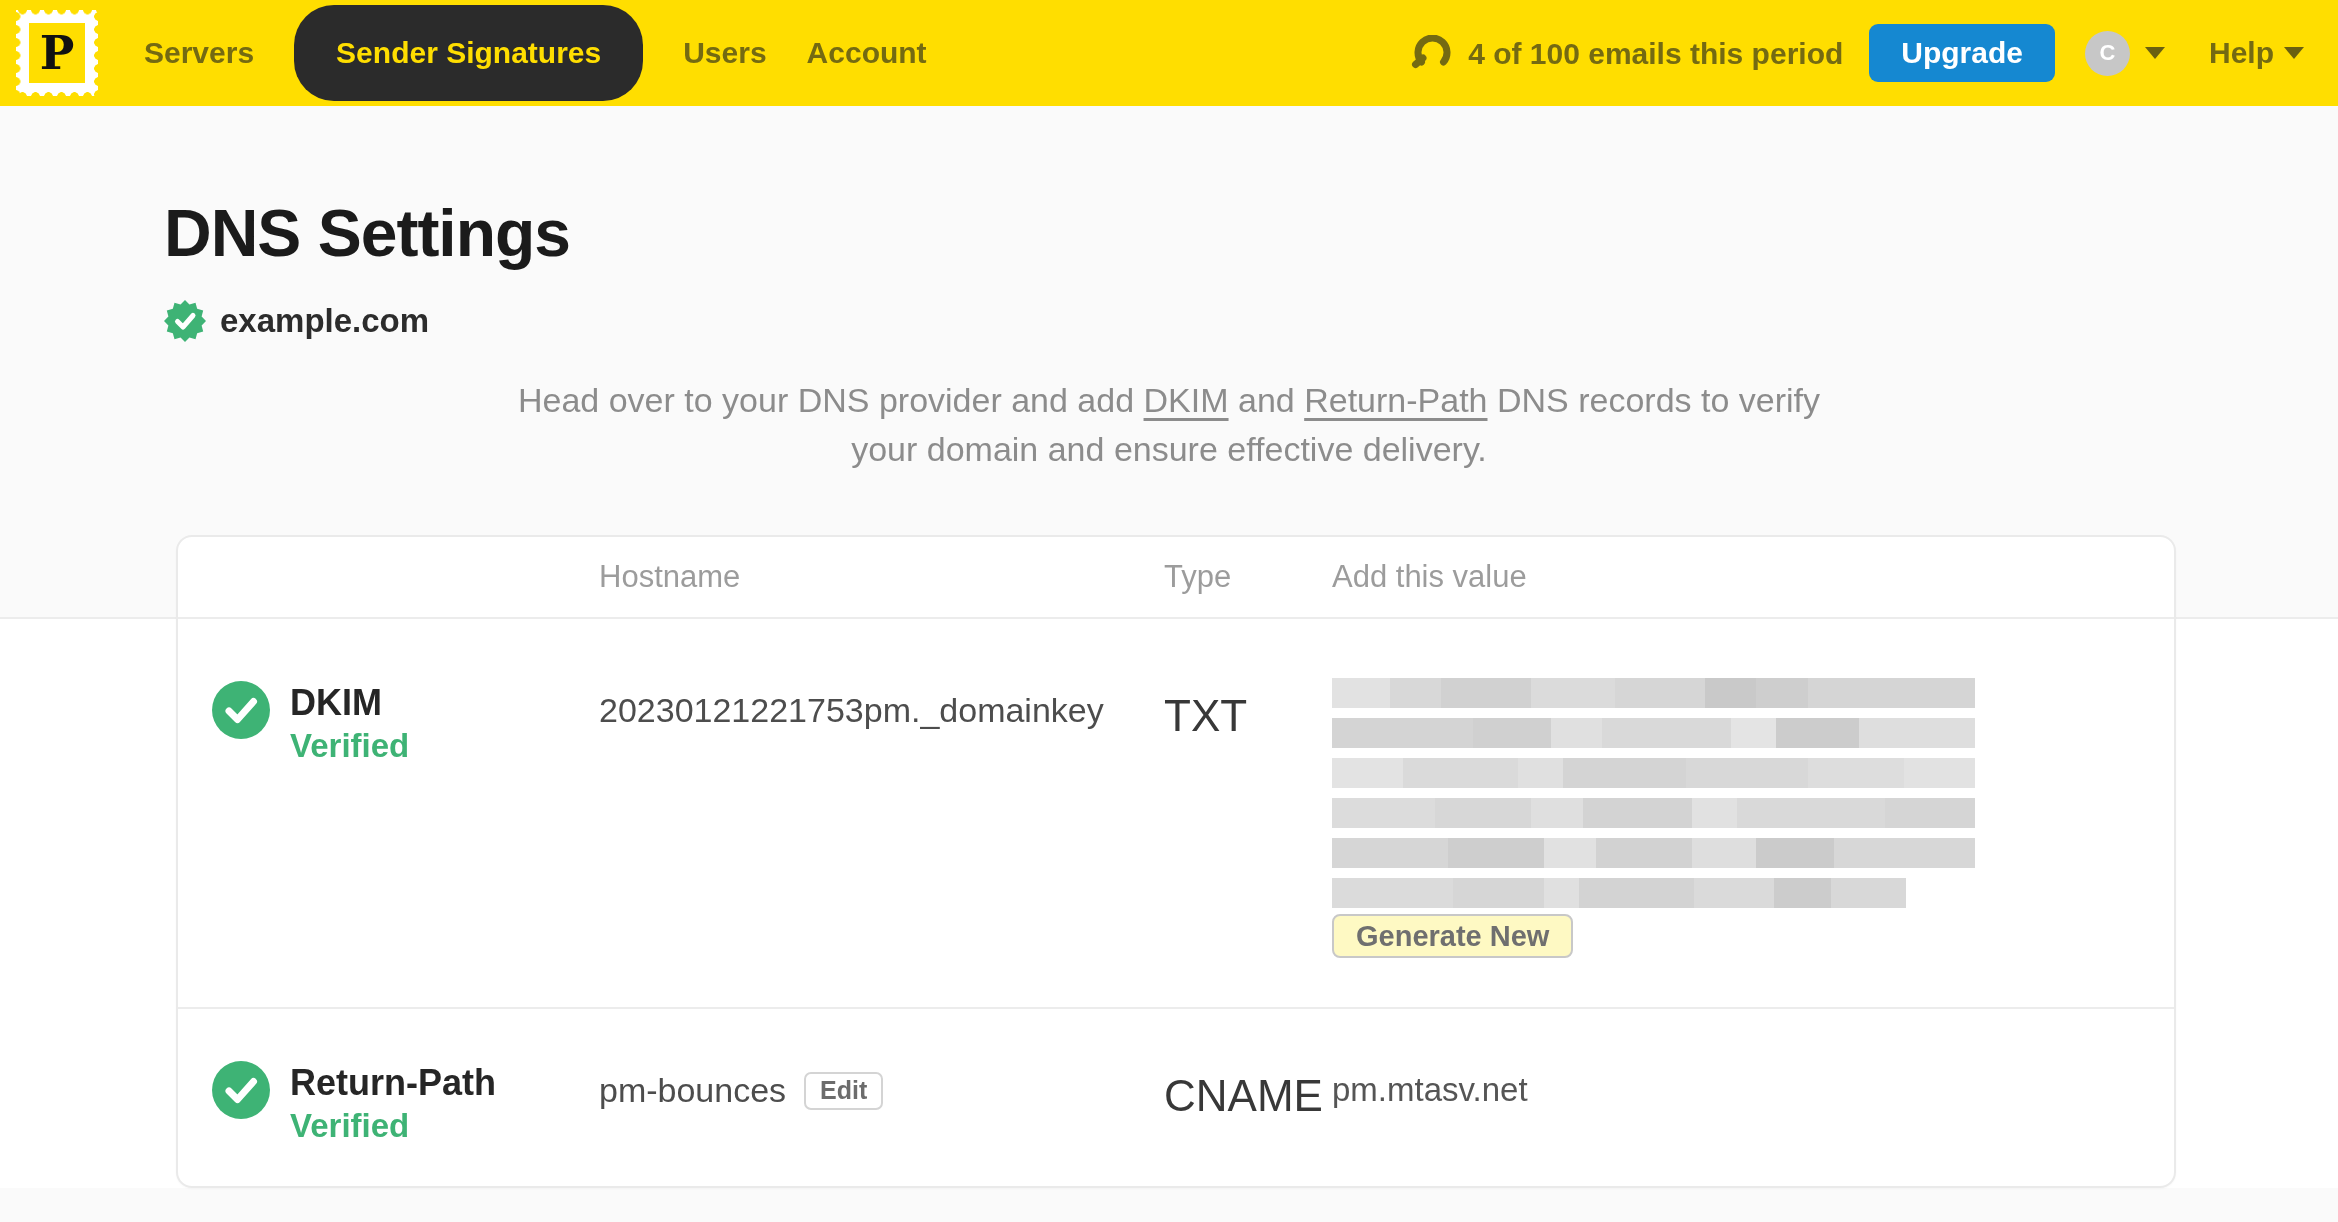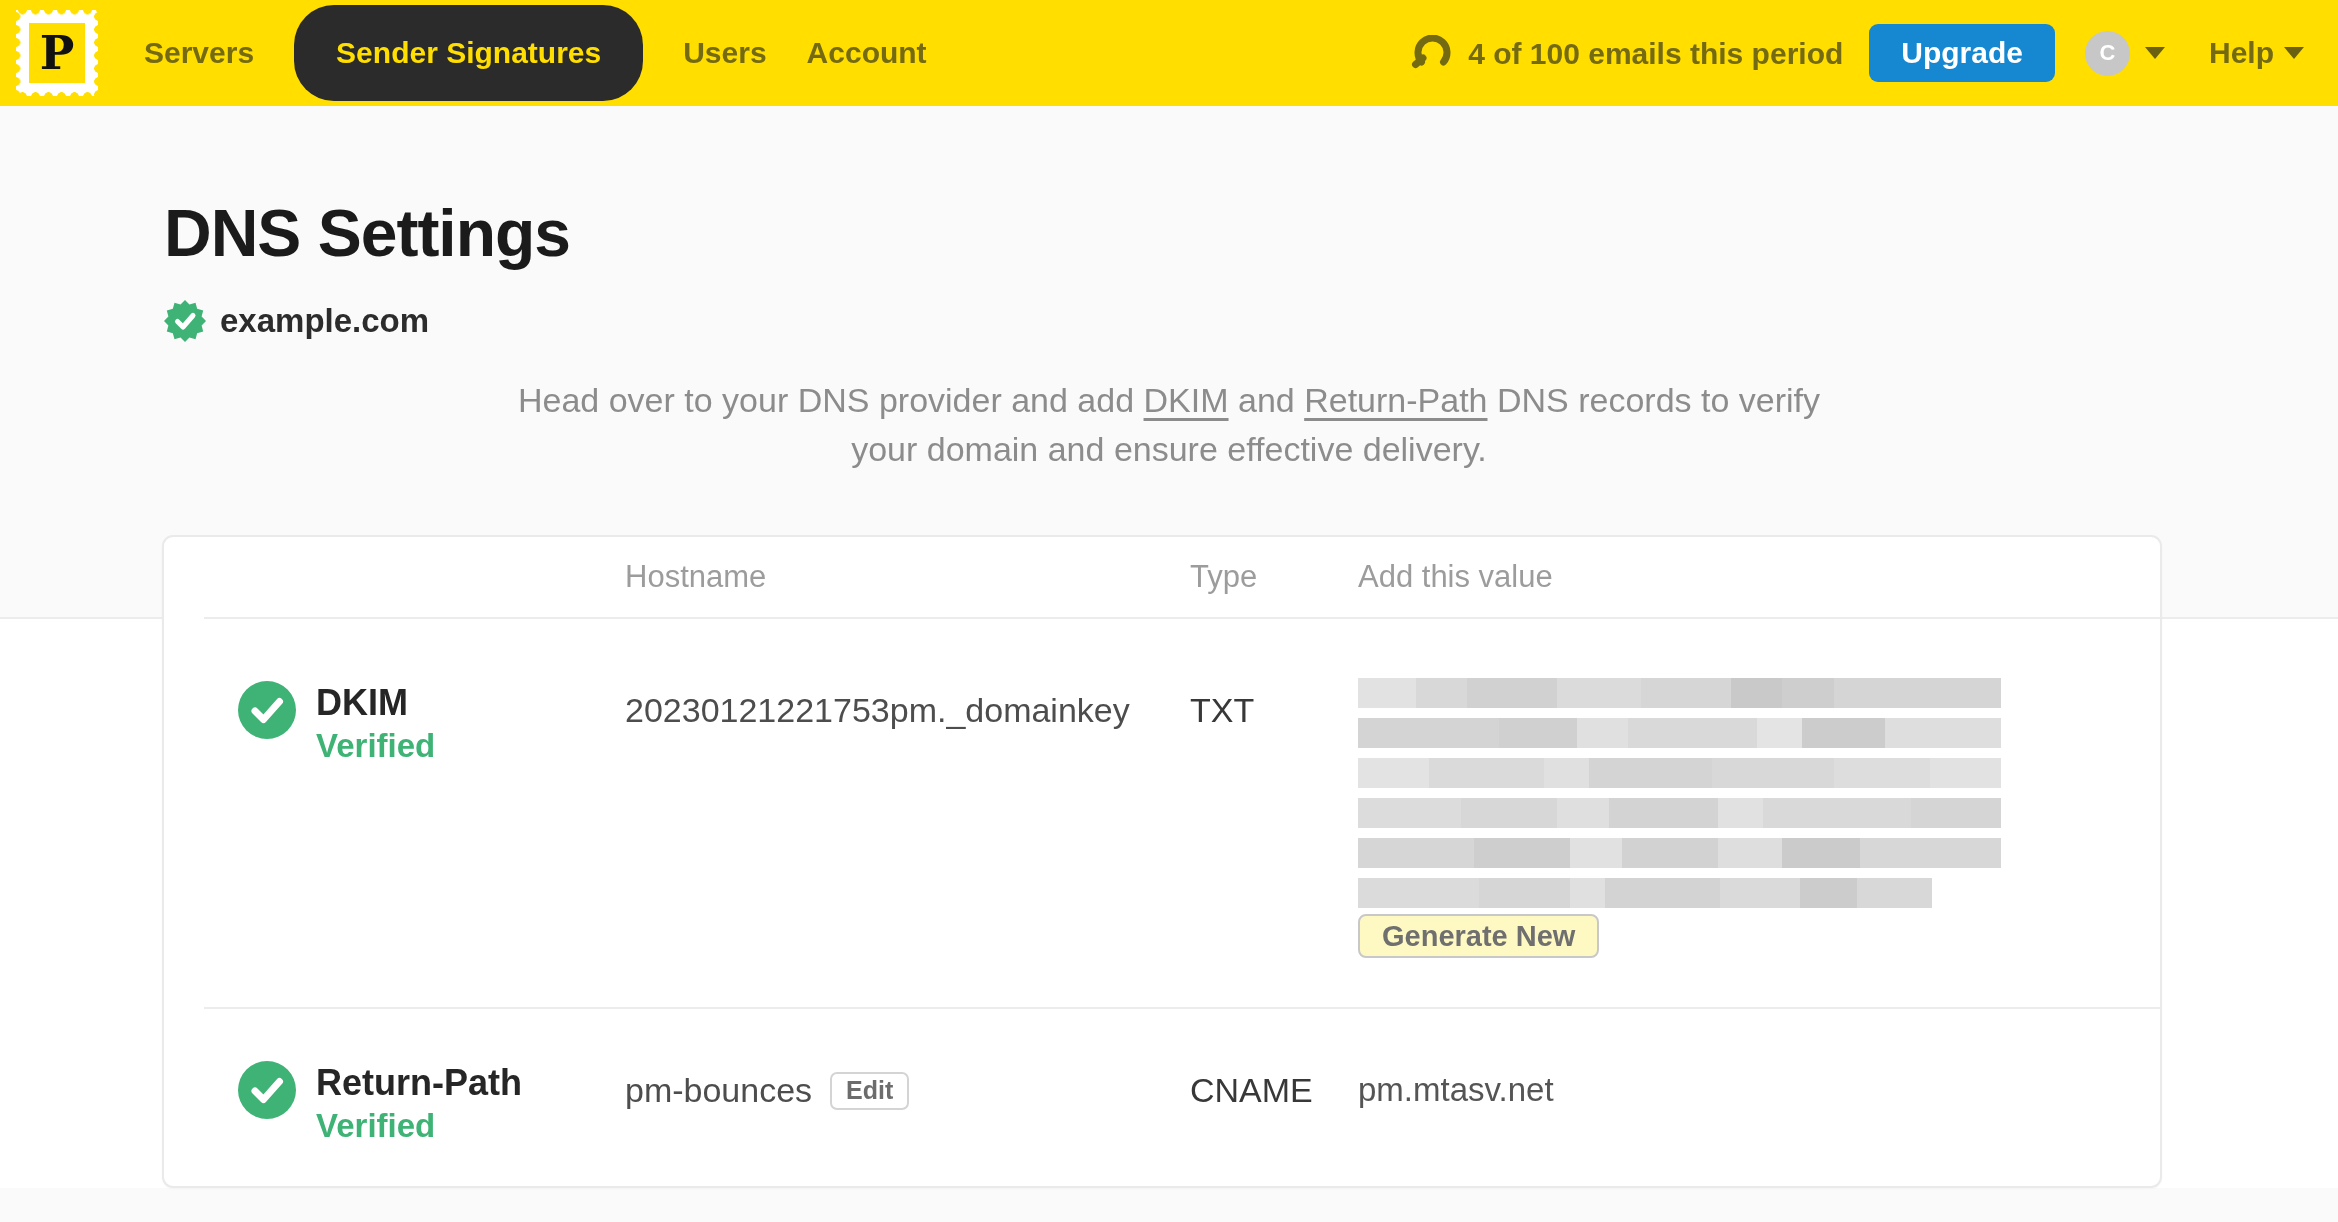--- a/index.html
+++ b/index.html
@@ -48,40 +48,40 @@
     font-weight:800; color:#1B1B1B; letter-spacing:-1px; }
   .domain-row { margin:28px 0 0 164px; display:flex; align-items:center; gap:14px; }
   .domain-name { font-size:33px; font-weight:700; color:#2C2C2C; }
   .description { margin:34px auto 0; max-width:1340px; text-align:center;
     font-size:34px; line-height:49px; color:#8C8C8C; }
   .desc-link { text-decoration:underline; text-underline-offset:6px; color:#8C8C8C; cursor:pointer; }
 
   
   .band { height:569px; background:#fff; }
   .footer-strip { height:34px; background:#FAFAFA; }
-  .card { position:absolute; left:162px; top:535px; width:2000px; height:653px;
-    background:#fff; border:2px solid #EAEAEA; border-radius:11px; z-index:4;
-    box-shadow:0 1px 2px rgba(0,0,0,0.03);padding-left:40px; }
+  .card { position:absolute; left:176px; top:535px; width:2000px; height:653px;
+    background:#fff; border:2px solid #EAEAEA; border-radius:16px; z-index:4;
+    box-shadow:0 1px 2px rgba(0,0,0,0.03); }
   .grid { display:grid; grid-template-columns:421px 565px 168px 1fr; }
   .card-header { height:82px; align-items:center; border-bottom:2px solid #ECECEC; }
   .col-header { font-size:31px; color:#9C9C9C; }
 
   .row-dkim { height:388px; }
   .row-rp { height:175px; border-top:2px solid #ECECEC; }
   .status-cell { display:flex; align-items:flex-start; gap:20px; padding-left:34px; }
   .row-dkim .status-cell { padding-top:62px; }
   .row-rp .status-cell { padding-top:52px; }
   .check-circle { width:58px; height:58px; border-radius:50%; background:#3EB375;
     display:flex; align-items:center; justify-content:center; flex:0 0 auto; }
   .record-label { font-size:36px; font-weight:800; color:#262626; line-height:44px; }
   .record-status { font-size:33px; font-weight:700; color:#3EB375; line-height:42px; }
   .hostname-cell { font-size:34px; color:#4D4D4D; }
   .row-dkim .hostname-cell, .row-dkim .type-cell { padding-top:72px; }
   .row-rp .hostname-cell, .row-rp .type-cell { padding-top:62px; }
-  .type-cell { font-size:34px; color:#383838; }
+  .type-cell { font-size:44px; color:#383838; }
   .row-dkim .value-cell { padding-top:59px; }
   .row-rp .value-cell { padding-top:62px; }
   .hostname-flex { display:flex; align-items:center; gap:18px; }
   .edit-btn { height:38px; padding:0 14px; background:#fff; border:2px solid #D4D4D4;
     border-radius:7px; font-family:inherit; font-size:25px; font-weight:700;
     color:#6C6C6C; cursor:pointer; }
   .mono-value { font-family:Liberation Sans, sans-serif; font-size:33px; color:#555; }
 
   .redacted-line { height:30px; width:643px; margin-bottom:10px; }
   .rl6 { width:574px; margin-bottom:0; }

